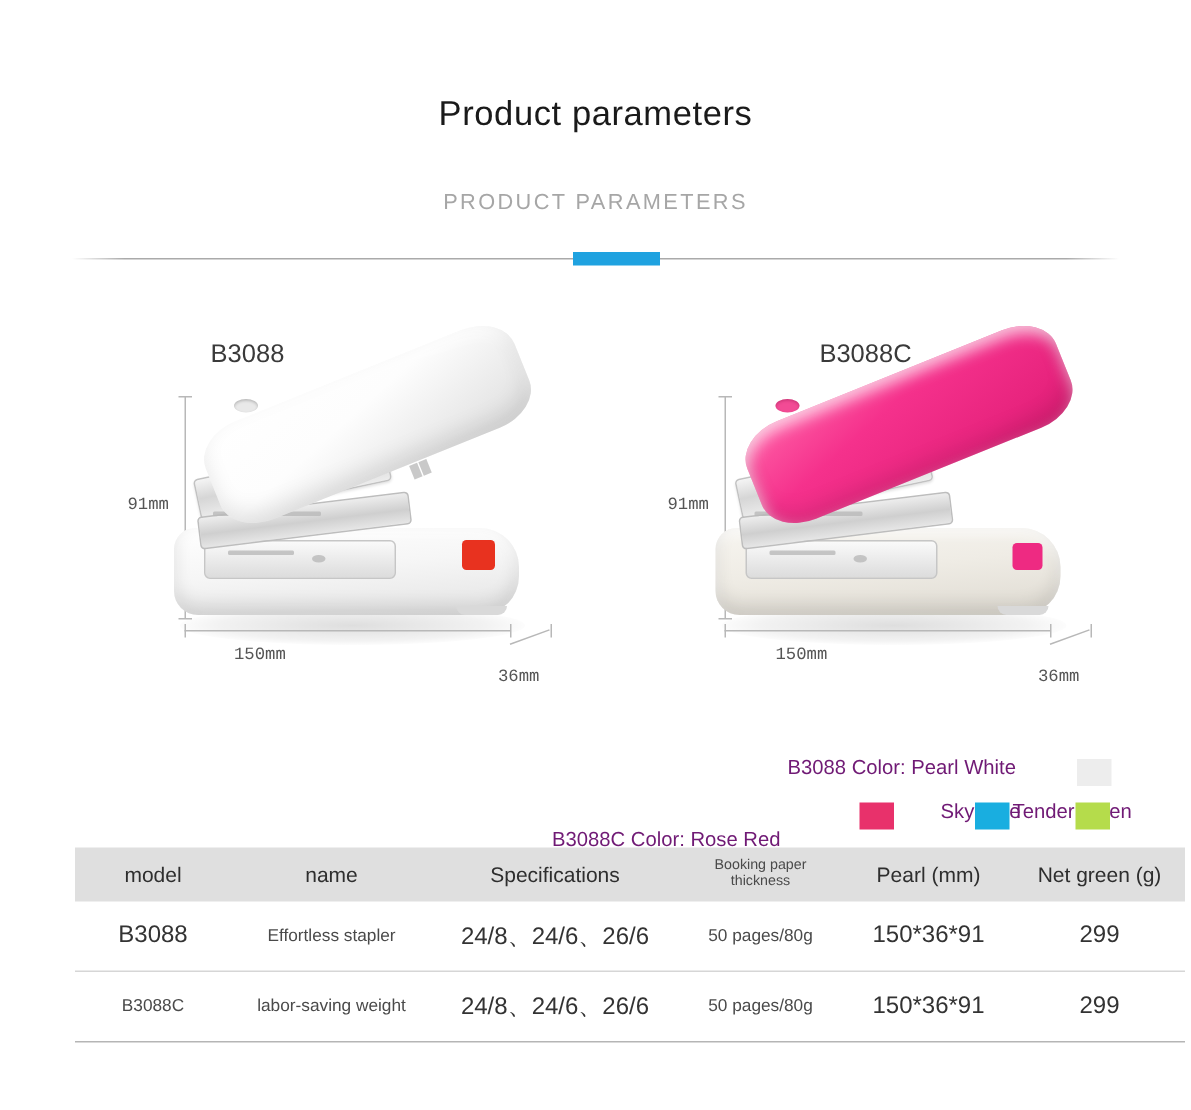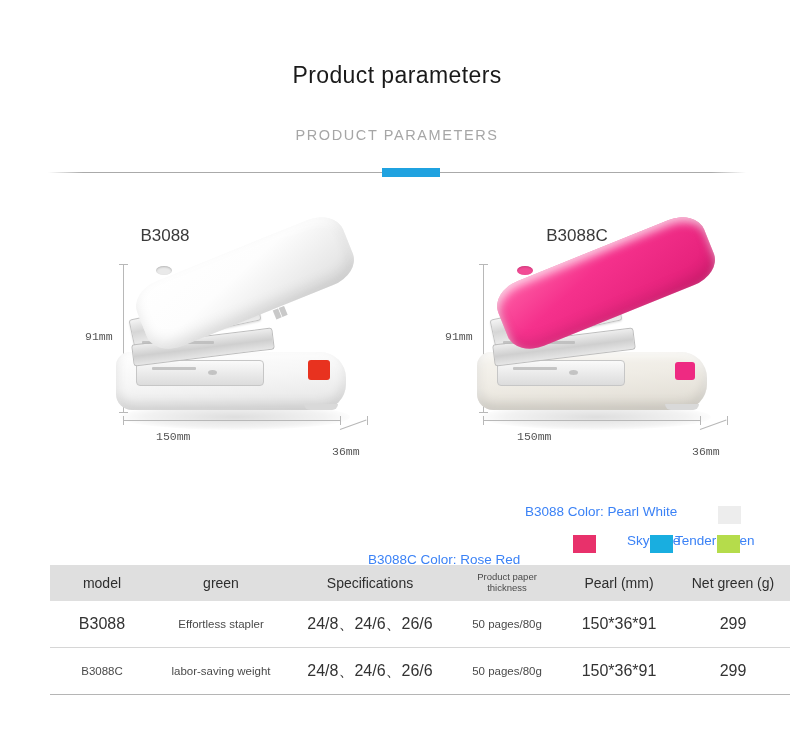--- a/index.html
+++ b/index.html
@@ -177,21 +177,21 @@
     position: absolute;
     border-radius: 50%;
     background: radial-gradient(ellipse at center,
       rgba(0,0,0,0.13) 0%, rgba(0,0,0,0.05) 55%, rgba(0,0,0,0) 75%);
   }
 
   
   .legend-row {
     position: absolute;
     font-size: 13.5px;
-    color: #3b82f6;
+    color: #701a75;
     white-space: nowrap;
   }
   .legend-row.top    { left: 525px; top: 504px; }
   .legend-row.bottom { left: 368px; top: 552px; }
 
   .swatch {
     position: absolute;
     width: 23px;
     height: 18px;
   }
@@ -353,24 +353,24 @@
 
 <div class="legend-row bottom" style="left:675px; top:533px;">
   <span>Tender green</span>
 </div>
 <div class="swatch" style="left:717px; top:535px; background:#b5dc4b;"></div>
 
 <table class="spec-table">
   <thead>
     <tr>
       <th class="col-model">model</th>
-      <th class="col-name">green</th>
+      <th class="col-name">name</th>
       <th class="col-spec">Specifications</th>
       <th class="col-thick small">
-        <span>Product paper</span><br>
+        <span>Booking paper</span><br>
         <span>thickness</span>
       </th>
       <th class="col-size">Pearl (mm)</th>
       <th class="col-weight">Net green (g)</th>
     </tr>
   </thead>
   <tbody>
     <tr>
       <td>B3088</td>
       <td class="small">Effortless stapler</td>

